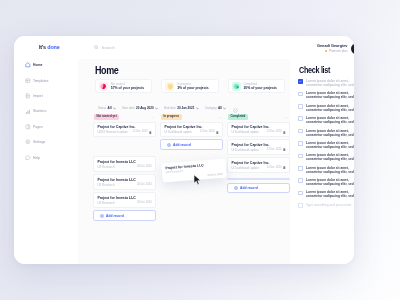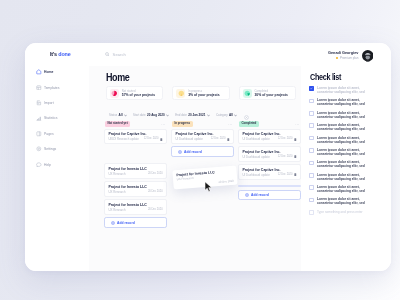--- a/index.html
+++ b/index.html
@@ -3,23 +3,23 @@
 <meta charset="utf-8">
 <style>
   html,body{margin:0;padding:0;}
   body{width:400px;height:300px;overflow:hidden;
        font-family:"Liberation Sans",sans-serif;
        -webkit-font-smoothing:antialiased;
        background:#e5e6f2;}
   .bg{position:absolute;inset:0;
       background:
         linear-gradient(113deg,#e4e6f0 0%,#e5e7f1 20%,#e8eaf3 40%,#ecedf6 58%,#f2f3f9 74%,#f9fafc 88%,#fefeff 100%);}
-  .app{position:absolute;left:25px;top:35.5px;width:366px;height:228px;background:#fff;
+  .app{position:absolute;left:14px;top:35.5px;width:340px;height:228px;background:#fff;
        border-radius:11px;overflow:hidden;
-       box-shadow:0 10px 30px rgba(92,102,160,.15), 0 2px 6px rgba(92,102,160,.05);margin-top:7px;}
+       box-shadow:0 10px 30px rgba(92,102,160,.15), 0 2px 6px rgba(92,102,160,.05);}
 
   
   .topbar{position:absolute;left:0;top:0;width:100%;height:23.5px;background:#fff;z-index:5;}
   .logo{position:absolute;left:25px;top:8.2px;font-size:5.4px;font-weight:700;letter-spacing:-.15px;white-space:nowrap;}
   .logo .t1{color:#141a38;}
   .logo .t2{color:#3b5bf5;}
   .searchwrap{position:absolute;left:80px;top:9px;display:flex;align-items:center;gap:3px;}
   .searchwrap .ph{font-size:4.2px;color:#bcc0ce;}
   .userbox{position:absolute;left:303px;top:7.5px;display:flex;align-items:center;gap:3.4px;}
   .utxt{text-align:right;}

